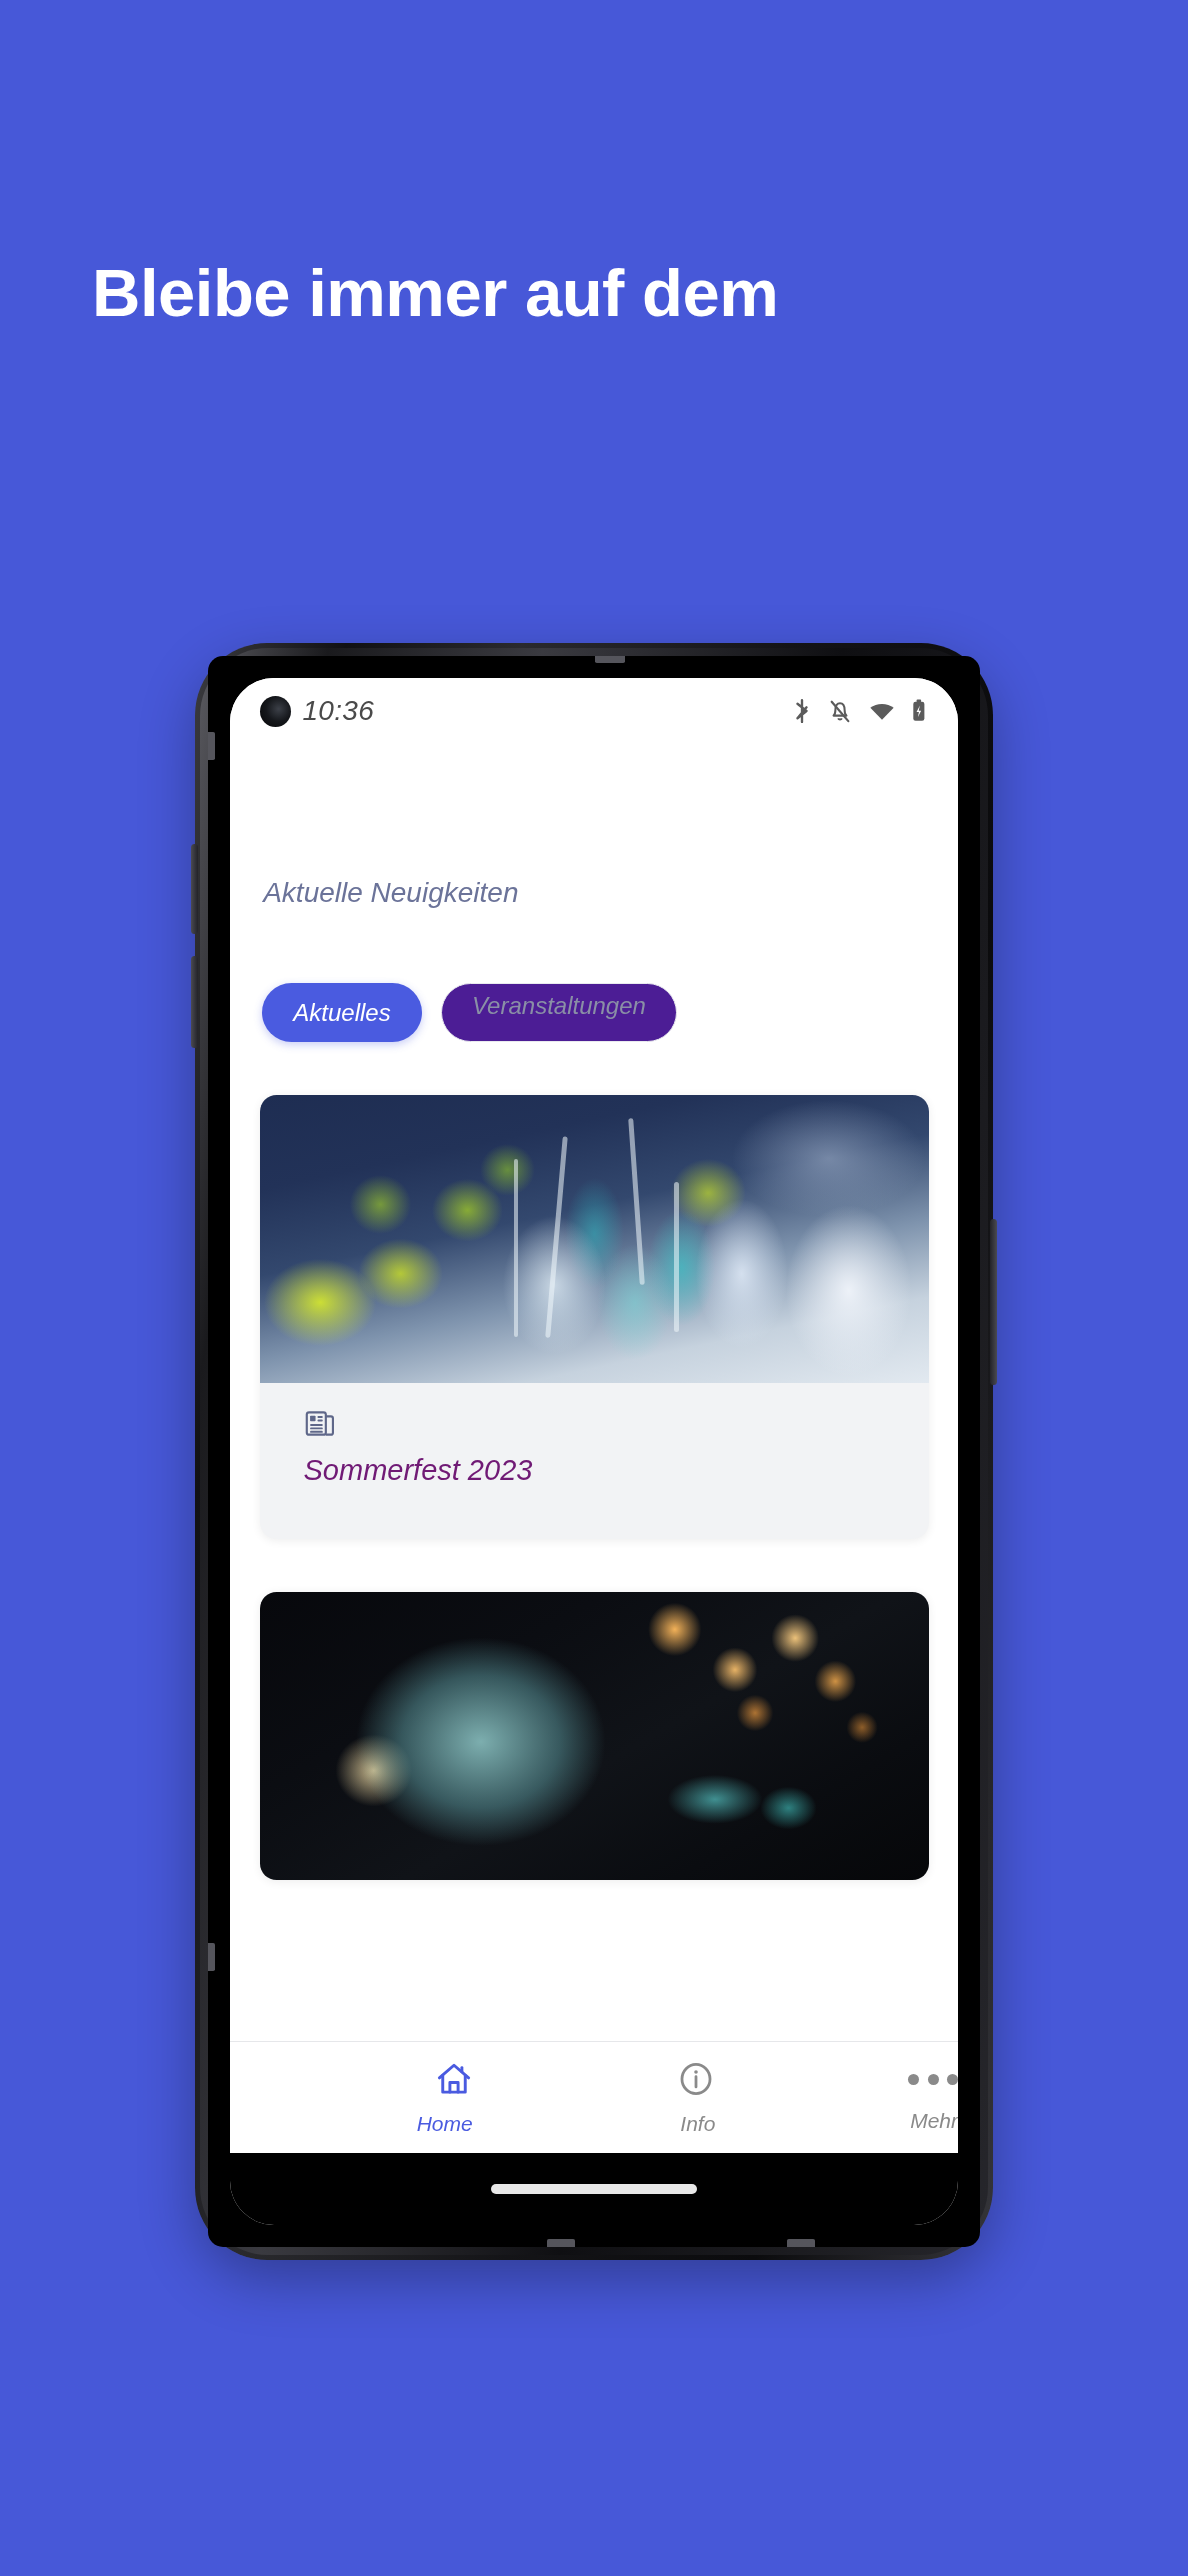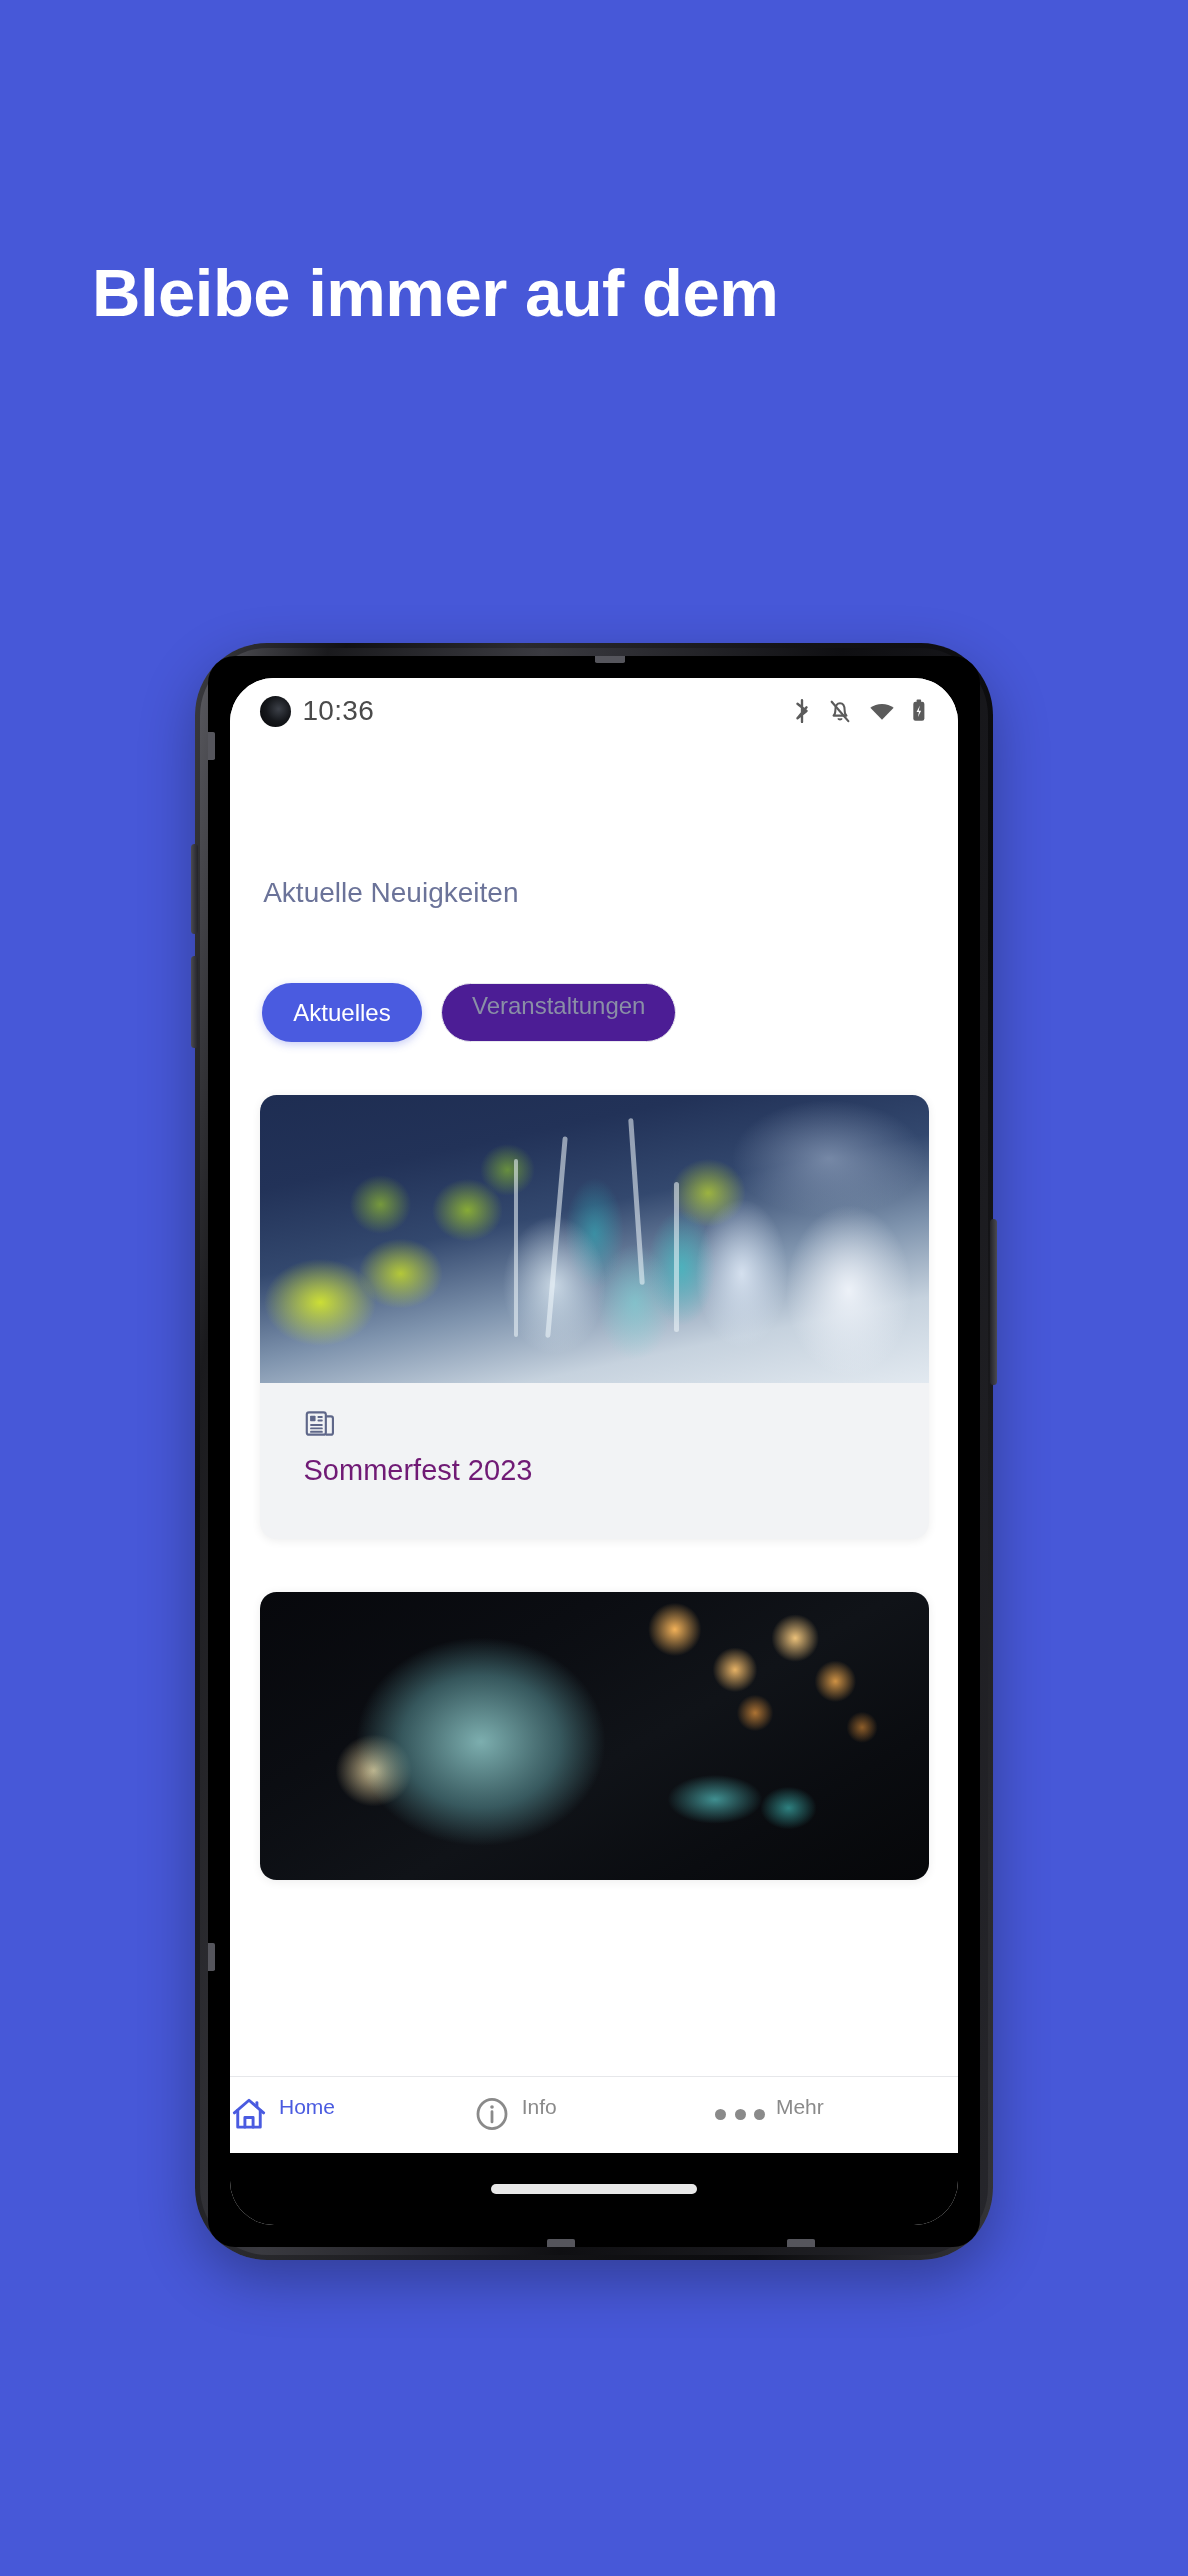--- a/index.html
+++ b/index.html
@@ -36,24 +36,25 @@
     box-shadow:0 20px 55px rgba(0,0,0,0.30);
   }
   .phone-frame::after{
     content:"";
     position:absolute; inset:4.6px;
     border-radius:68px;
     background:linear-gradient(100deg,#5a5a60 0%,#1a1a1d 12%,#3a3a40 32%,#0f0f12 60%,#26262b 100%);
   }
   .phone-inner {
     position:absolute; left:13px; top:13px; right:13px; bottom:13px;
-    border-radius:27px;
+    border-radius:15px;
     background:#000;
     z-index:3;
     overflow:hidden;
+    font-style:italic;
   }
   
   .ant {
     position:absolute; background:#55555c; z-index:6; border-radius:1.8px;
   }
   .ant.top   { width:29.5px; height:8.3px; left:387px; top:-0.9px; }
   .ant.bot1  { width:28px; height:9.2px; left:339px; bottom:-0.9px; }
   .ant.bot2  { width:28px; height:9.2px; left:579px; bottom:-0.9px; }
   .ant.lft   { width:8.3px; height:28px; left:-0.9px; top:76px; }
   .ant.lft2  { width:8.3px; height:28px; left:-0.9px; bottom:276px; }
@@ -179,21 +180,21 @@
   }
 
   
   .tabbar {
     flex:0 0 auto;
     background:#fff;
     border-top:0.9px solid #e6e7ea;
     display:flex;
     padding:18.4px 0 16.6px 0;
   }
-  .tab { flex:1 1 0; display:flex; flex-direction:row; align-items:flex-start; gap:11px; }
+  .tab { flex:1 1 0; display:flex; flex-direction:column; align-items:flex-end; gap:11px; }
   .tab-label { font-size:21px; color:#8a8a8a; }
   .tab.active .tab-label { color:#4a5be0; }
   .dots { display:flex; gap:8.3px; align-items:center; height:38px; }
   .dot { width:11px; height:11px; border-radius:50%; background:#8a8a8a; }
 
   
   .gesture-area {
     flex:0 0 72px; background:#000;
     display:flex; align-items:center; justify-content:center;
   }

